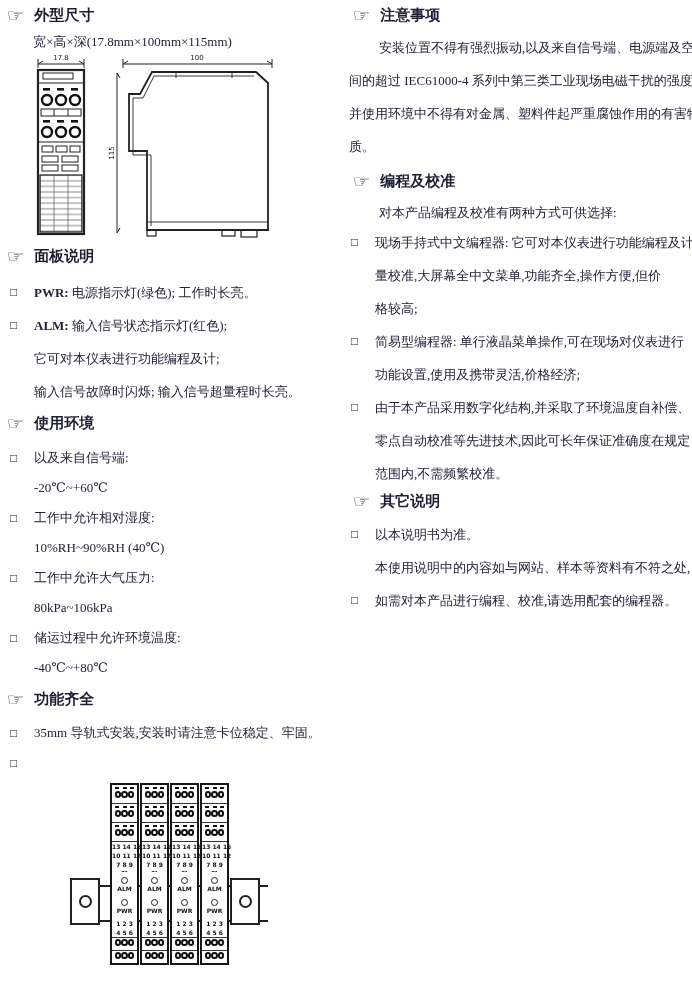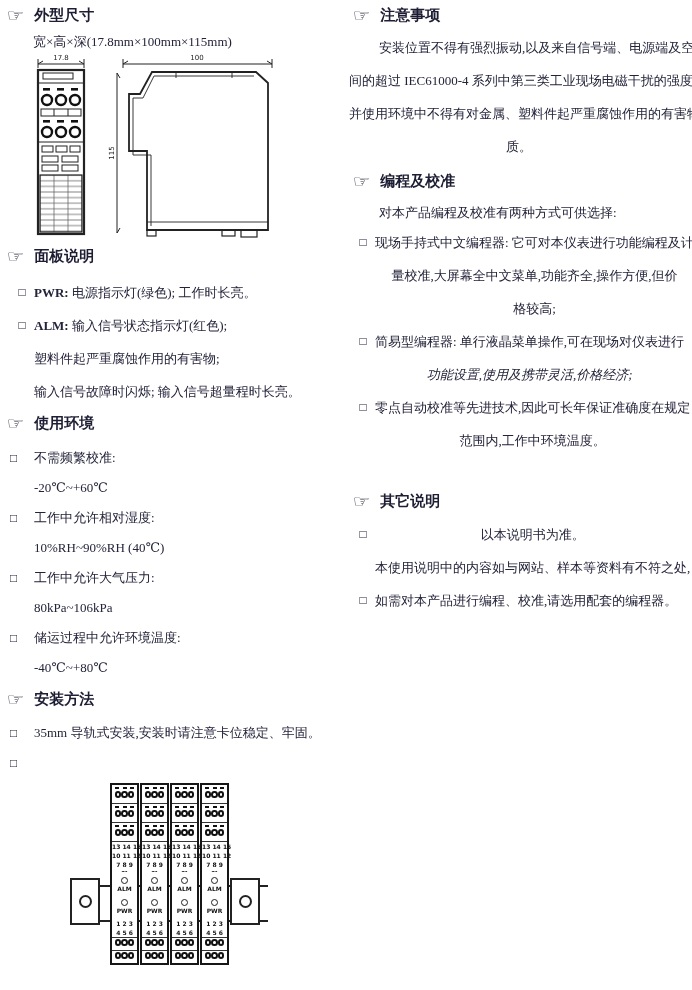--- a/index.html
+++ b/index.html
@@ -14,21 +14,21 @@
     position:absolute;display:flex;align-items:center;gap:11px;
     font-family:"Liberation Sans","DejaVu Sans",sans-serif;
     font-weight:bold;font-size:15px;color:#1d1d33;white-space:nowrap;
   }
   .hand{font-size:17px;line-height:1;font-weight:bold;transform:scaleX(1.15);}
   
   .tline{font-size:13px;white-space:nowrap;}
   .row{display:flex;align-items:flex-start;}
   .box{flex:none;width:24px;font-size:12px;color:#23233a;}
   .boxsp{flex:none;width:24px;}
-  .lh33{line-height:33px;text-align:center;}
+  .lh33{line-height:33px;}
   .lh30{line-height:30px;}
   .b{font-weight:bold;font-family:"Liberation Serif","DejaVu Serif",serif;}
   .abs{position:absolute;}
   .indent{padding-left:30px;}
   
   .dims{position:absolute;left:26px;top:52px;}
   .dims text{font-family:"DejaVu Sans",sans-serif;font-size:7px;fill:#222;}
   
   .install-wrap{position:absolute;left:64px;top:779px;width:200px;height:212px;}
   .rail{position:absolute;left:6px;right:-4px;top:106px;height:33px;
@@ -144,36 +144,36 @@
     <div class="row lh33 tline">
       <span class="box">□</span>
       <span><span class="b">PWR:</span> <span>电源指示灯(绿色); 工作时长亮。</span></span>
     </div>
     <div class="row lh33 tline">
       <span class="box">□</span>
       <span><span class="b">ALM:</span> <span>输入信号状态指示灯(红色);</span></span>
     </div>
     <div class="row lh33 tline">
       <span class="boxsp"></span>
-        <span>塑料件起严重腐蚀作用的有害物;</span>
+        <span>它可对本仪表进行功能编程及计;</span>
     </div>
     <div class="row lh33 tline">
       <span class="boxsp"></span>
         <span>输入信号故障时闪烁; 输入信号超量程时长亮。</span>
     </div>
   </div>
 
   <div class="sec-head" style="left:8px;top:414px;">
     <span class="hand">☞</span>
     <span>使用环境</span>
   </div>
   <div class="abs" style="left:10px;top:443px;width:336px;">
     <div class="row lh30 tline">
       <span class="box">□</span>
-      <span>不需频繁校准:</span>
+      <span>以及来自信号端:</span>
     </div>
     <div class="row lh30 tline">
         <span class="boxsp"></span>
         <span>-20℃~+60℃</span>
       </div>
     <div class="row lh30 tline">
       <span class="box">□</span>
       <span>工作中允许相对湿度:</span>
     </div>
     <div class="row lh30 tline">
@@ -193,21 +193,21 @@
       <span>储运过程中允许环境温度:</span>
     </div>
     <div class="row lh30 tline">
         <span class="boxsp"></span>
         <span>-40℃~+80℃</span>
       </div>
   </div>
 
   <div class="sec-head" style="left:8px;top:690px;">
     <span class="hand">☞</span>
-    <span>安装方法</span>
+    <span>功能齐全</span>
   </div>
   <div class="abs" style="left:10px;top:718px;width:336px;">
     <div class="row lh30 tline">
       <span class="box">□</span>
       <span>35mm 导轨式安装,安装时请注意卡位稳定、牢固。</span>
     </div>
     <div class="row lh30 tline">
       <span class="box">□</span>
     </div>
   </div>
@@ -518,28 +518,29 @@
       <span>
         <span class="tline lh33" style="display:block;">现场手持式中文编程器: 它可对本仪表进行功能编程及计</span>
         <span class="tline lh33" style="display:block;">量校准,大屏幕全中文菜单,功能齐全,操作方便,但价</span>
         <span class="tline lh33" style="display:block;">格较高;</span>
       </span>
     </div>
     <div class="row">
       <span class="box lh33">□</span>
       <span>
         <span class="tline lh33" style="display:block;">简易型编程器: 单行液晶菜单操作,可在现场对仪表进行</span>
-        <span class="tline lh33" style="display:block;font-style:italic;">功能设置,使用及携带灵活,价格经济;</span>
+        <span class="tline lh33" style="display:block;">功能设置,使用及携带灵活,价格经济;</span>
       </span>
     </div>
     <div class="row">
       <span class="box lh33">□</span>
       <span>
+        <span class="tline lh33" style="display:block;">由于本产品采用数字化结构,并采取了环境温度自补偿、</span>
         <span class="tline lh33" style="display:block;">零点自动校准等先进技术,因此可长年保证准确度在规定</span>
-        <span class="tline lh33" style="display:block;">范围内,工作中环境温度。</span>
+        <span class="tline lh33" style="display:block;">范围内,不需频繁校准。</span>
       </span>
     </div>
   </div>
 
   <div class="sec-head" style="left:354px;top:492px;">
     <span class="hand">☞</span>
     <span>其它说明</span>
   </div>
   <div class="abs" style="left:351px;top:518px;width:340px;">
     <div class="row">

